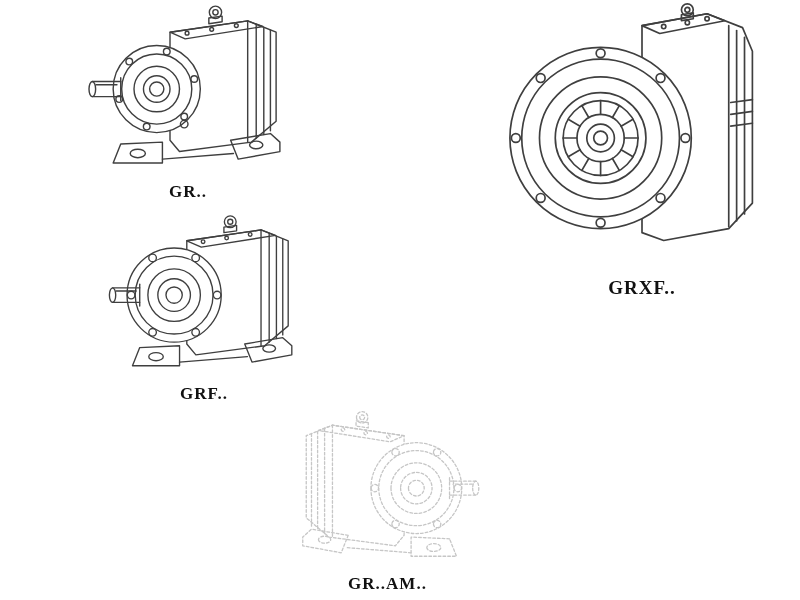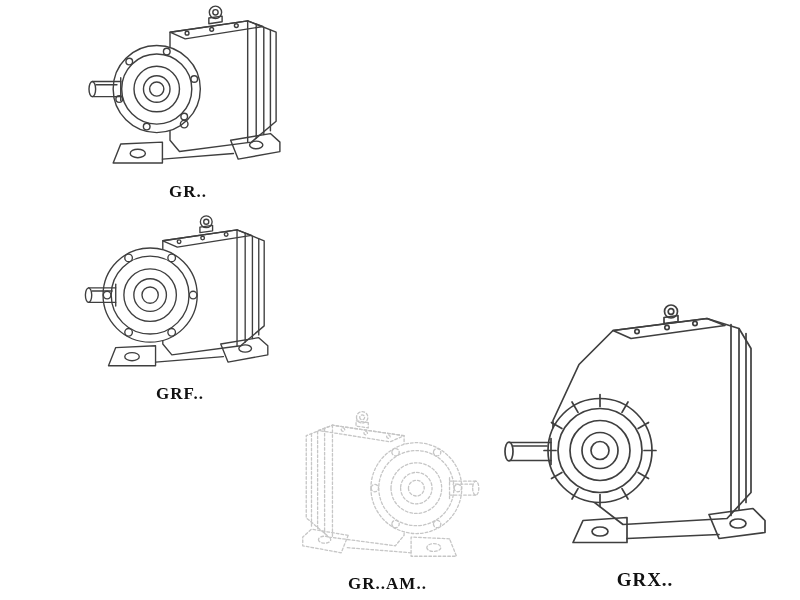--- a/index.html
+++ b/index.html
@@ -218,37 +218,37 @@
   </svg>
 
   <figure class="cell" style="left:88px;top:0px;width:200px;height:204px">
     <svg class="drawing" viewBox="0 0 210 190">
       <use href="#gear-foot-mounted"></use>
     </svg>
     <figcaption class="label">GR..</figcaption>
   </figure>
 
 
-
-  <figure class="cell" style="left:80px;top:210px;width:200px;height:196px">
+  <figure class="cell" style="left:492px;top:0px;width:300px;height:300px">
+    <svg class="drawing" viewBox="0 0 300 280">
+      <use href="#gear-flange-frontal"></use>
+    </svg>
+    <figcaption class="label big">GRXF..</figcaption>
+  </figure>
+
+  <figure class="cell" style="left:104px;top:210px;width:200px;height:196px">
     <svg class="drawing" viewBox="0 0 210 190">
       <use href="#gear-flange-mounted"></use>
     </svg>
     <figcaption class="label">GRF..</figcaption>
   </figure>
 
 
 
   <figure class="cell" style="left:285px;top:406px;width:205px;height:190px">
     <svg class="drawing ghost" viewBox="0 0 210 190">
       <use href="#gear-flange-mounted" transform="translate(210 0) scale(-1 1)"></use>
     </svg>
     <figcaption class="label">GR..AM..</figcaption>
   </figure>
 
-  <figure class="cell" style="left:495px;top:298px;width:300px;height:294px">
-    <svg class="drawing" viewBox="0 0 300 265">
-      <use href="#gear-large-foot"></use>
-    </svg>
-    <figcaption class="label big">GRX..</figcaption>
-  </figure>
 
 </div>
 
 </body></html>

